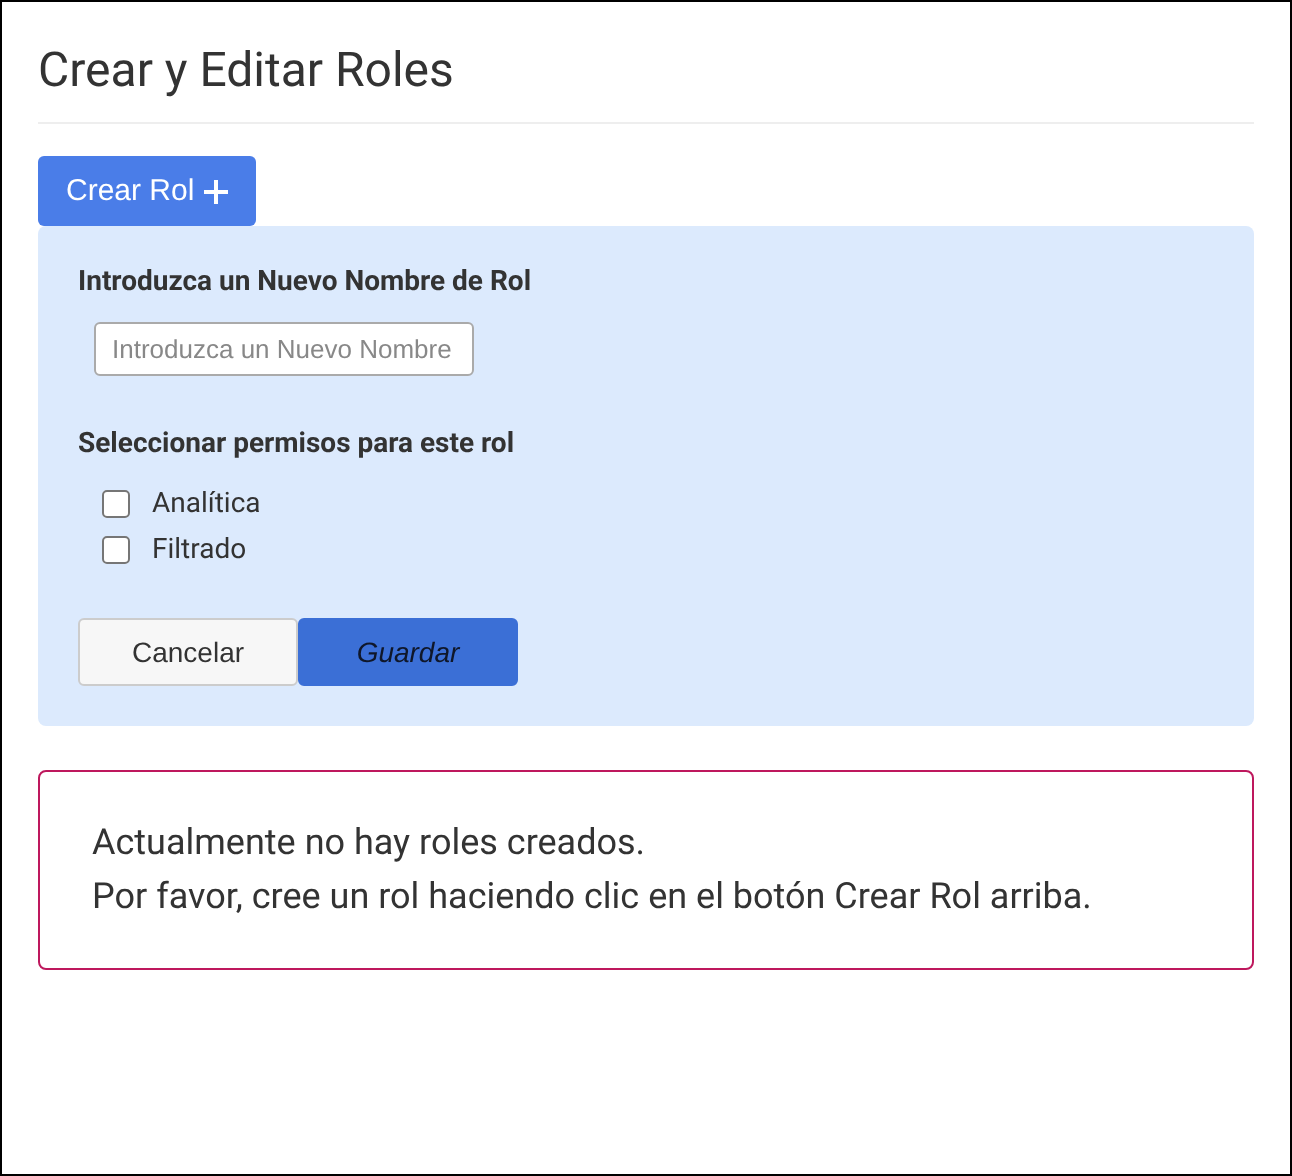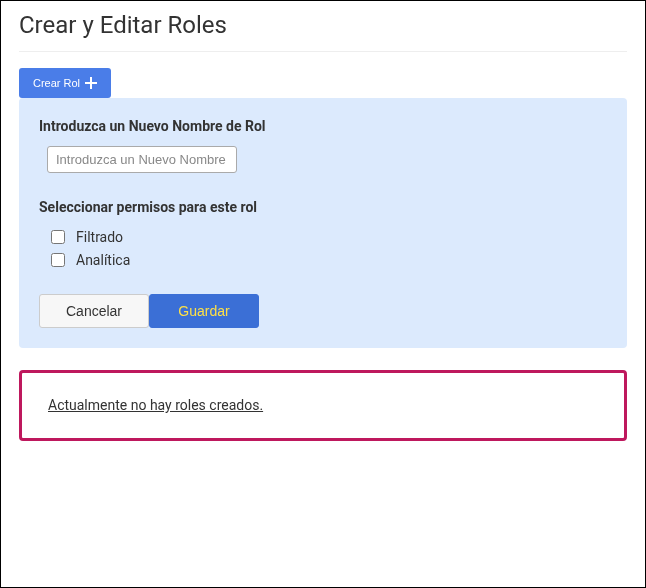--- a/index.html
+++ b/index.html
@@ -7,39 +7,39 @@
     margin: 0;
     padding: 0;
     font-family: -apple-system, BlinkMacSystemFont, "Segoe UI", Roboto, Arial, sans-serif;
     background: #fff;
   }
   .container {
     width: 646px;
     height: 588px;
     border: 1px solid #000;
     background: #fff;
-    padding: 4px 18px;
+    padding: 14px 18px;
   }
   .page-title {
     font-size: 24px;
     font-weight: 400;
     color: #333;
     margin: 6px 0 12px 0;
   }
   .hr {
     border: none;
     border-top: 1px solid #eee;
     margin: 0 0 16px 0;
   }
   .create-btn {
     background: #4a7de8;
     color: #fff;
     border: none;
     padding: 9px 14px;
-    font-size: 11px;
+    font-size: 15px;
     border-radius: 3px;
     cursor: pointer;
     display: inline-flex;
     align-items: center;
     gap: 5px;
   }
   .create-btn svg { width: 12px; height: 12px; fill: #fff; }
   .panel {
     background: #dceafd;
     border-radius: 4px;
@@ -91,36 +91,36 @@
     color: #333;
     padding: 8px 0;
     width: 110px;
     font-size: 14px;
     border-radius: 3px;
     cursor: pointer;
   }
   .btn-save {
     background: #3b6fd6;
     border: 1px solid #3b6fd6;
-    color: #fde047;
+    color: #0f172a;
     padding: 8px 0;
     width: 110px;
     font-size: 14px;
     border-radius: 3px;
     cursor: pointer;
+    font-style: italic;
   }
   .empty-box {
-    border: 3px solid #be185d;
+    border: 1px solid #be185d;
     border-radius: 4px;
     padding: 22px 26px;
     margin-top: 22px;
-    font-size: 14px;
+    font-size: 18px;
     color: #333;
     line-height: 1.5;
-    text-decoration: underline;
   }
 </style>
 </head>
 <body>
 
 <div class="container">
 
   <h1 class="page-title">Crear y Editar Roles</h1>
   <hr class="hr">
 
@@ -134,33 +134,34 @@
   <div class="panel">
 
     <div class="section-label">Introduzca un Nuevo Nombre de Rol</div>
     <input type="text" class="name-input" placeholder="Introduzca un Nuevo Nombre de Rol" style="">
 
     <div class="perm-section">
       <div class="section-label">Seleccionar permisos para este rol</div>
       <ul class="perm-list">
         <li>
           <input type="checkbox" style="">
-          <span>Filtrado</span>
+          <span>Analítica</span>
         </li>
         <li>
           <input type="checkbox" style="">
-          <span>Analítica</span>
+          <span>Filtrado</span>
         </li>
       </ul>
     </div>
 
     <div class="btn-row">
       <button class="btn-cancel">Cancelar</button>
       <button class="btn-save">Guardar</button>
     </div>
 
   </div>
 
   <div class="empty-box">
     <div>Actualmente no hay roles creados.</div>
+    <div>Por favor, cree un rol haciendo clic en el botón Crear Rol arriba.</div>
   </div>
 
 </div>
 
 </body></html>

